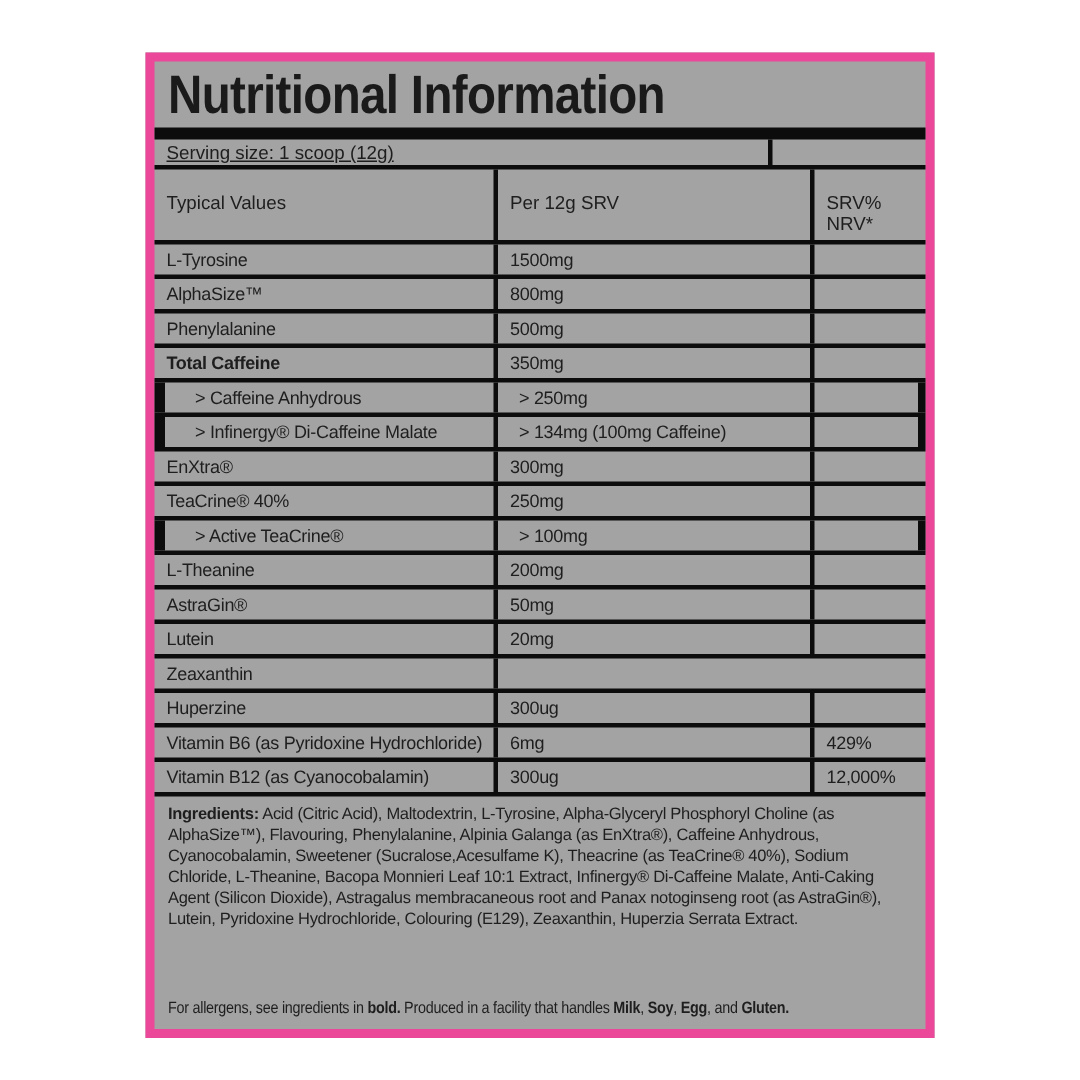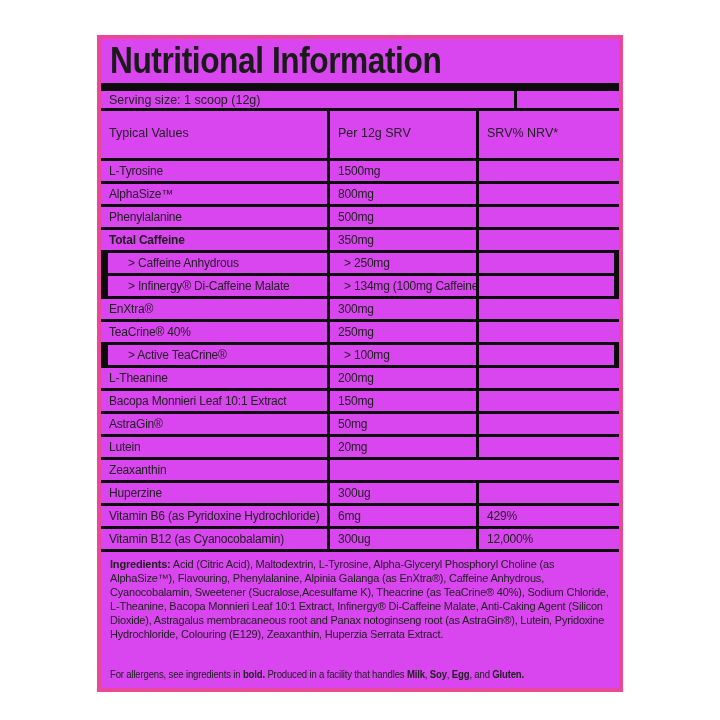--- a/index.html
+++ b/index.html
@@ -4,43 +4,43 @@
 <style>
   html,body{margin:0;padding:0;}
   body{
     width:720px;height:720px;background:#ffffff;position:relative;
     font-family:"Liberation Sans",sans-serif;color:#1e1e1e;
     -webkit-font-smoothing:antialiased;
   }
   *{box-sizing:border-box;}
   .label-box{
     position:absolute;left:97px;top:35px;width:526px;height:657px;
-    border:4px solid #ec4899;background:#d946ef;
+    border:6px solid #ec4899;background:#a3a3a3;
     display:flex;flex-direction:column;
   }
   
   .title-bar{
     height:52px;border-bottom:8px solid #0c0c0c;
     display:flex;align-items:center;padding-left:9px;overflow:hidden;
   }
   .title-bar h1{
     margin:0;font-size:36px;font-weight:700;letter-spacing:-0.5px;
     transform:scaleX(0.88);transform-origin:left center;white-space:nowrap;
     color:#1a1a1a;
   }
   
   .serving-row{height:20px;border-bottom:3px solid #0c0c0c;display:flex;}
-  .serving-left{flex:1;font-size:12.5px;line-height:16px;padding:1px 0 14px 8px;white-space:nowrap;}
+  .serving-left{flex:1;font-size:12.5px;line-height:16px;padding:1px 0 14px 8px;white-space:nowrap;text-decoration:underline;}
   .serving-right{width:105px;border-left:3px solid #0c0c0c;}
   
   .header-row{height:50px;border-bottom:3px solid #0c0c0c;display:flex;font-size:12.5px;}
   .header-row .cell{padding-top:15px;}
   
   .c1{width:229px;border-right:3px solid #0c0c0c;padding-left:8px;}
-  .c2{width:149px;border-right:3px solid #0c0c0c;padding-left:8px;}
+  .c2{width:211px;border-right:3px solid #0c0c0c;padding-left:8px;}
   .c3{flex:1;padding-left:8px;}
   
   .row{height:23px;border-bottom:3px solid #0c0c0c;display:flex;font-size:12px;letter-spacing:-0.2px;}
   .row .cell{line-height:19px;padding-top:1px;white-space:nowrap;overflow:hidden;}
   .row.bold .c1{font-weight:700;}
   .row.sub .c1{border-left:7px solid #0c0c0c;padding-left:20px;}
   .row.sub .c2{padding-left:14px;}
   .row.sub .c3{border-right:5px solid #0c0c0c;}
   
   .ingredients-box{flex:1;padding:5px 9px 4px 9px;font-size:11px;letter-spacing:-0.2px;
@@ -123,25 +123,20 @@
     <div class="cell c2">&gt; 100mg</div>
     <div class="cell c3"></div>
   </div>
 
   <div class="row">
     <div class="cell c1">L-Theanine</div>
     <div class="cell c2">200mg</div>
     <div class="cell c3"></div>
   </div>
 
-  <div class="row">
-    <div class="cell c1">Bacopa Monnieri Leaf 10:1 Extract</div>
-    <div class="cell c2">150mg</div>
-    <div class="cell c3"></div>
-  </div>
 
   <div class="row">
     <div class="cell c1">AstraGin®</div>
     <div class="cell c2">50mg</div>
     <div class="cell c3"></div>
   </div>
 
   <div class="row">
     <div class="cell c1">Lutein</div>
     <div class="cell c2">20mg</div>

